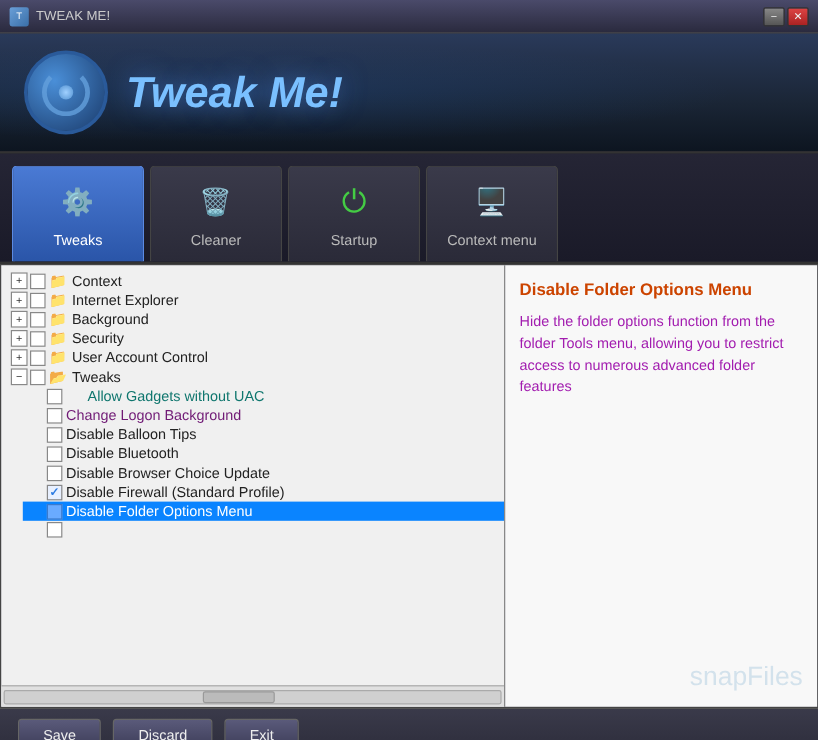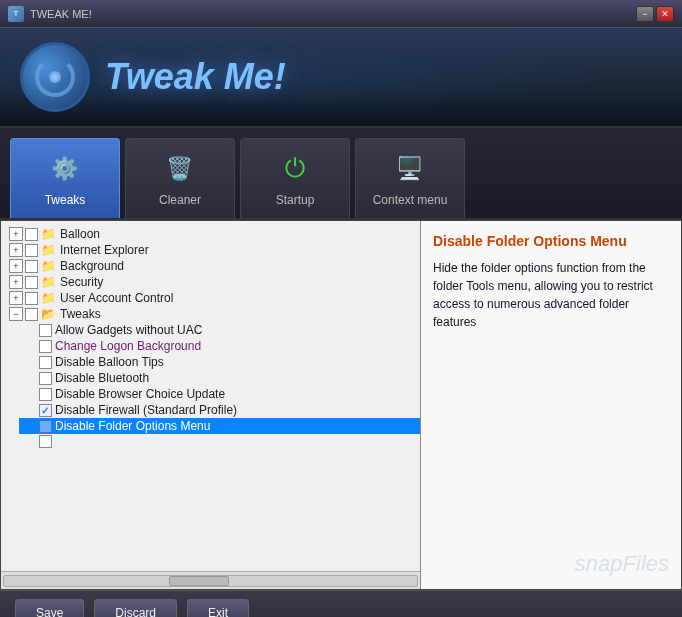--- a/index.html
+++ b/index.html
@@ -252,50 +252,49 @@
 
     .folder-icon {
       width: 16px;
       height: 14px;
       margin-right: 3px;
       flex-shrink: 0;
       font-size: 12px;
     }
 
     .item-text { font-size: 12px; }
-    .item-text.green { color: #0f172a; }
+    .item-text.green { color: #0f766e; margin-left: 18px; }
     .item-text.red { color: #701a75; }
 
     .indent1 { margin-left: 4px; }
     .indent2 { margin-left: 18px; }
 
     
     .right-panel {
       flex: 1;
       background: #f8f8f8;
       padding: 12px;
       display: flex;
       flex-direction: column;
     }
     .panel-title {
       color: #cc4400;
       font-size: 14px;
       font-weight: bold;
       margin-bottom: 10px;
     }
     .panel-desc {
-      color: #0f172a;
+      color: #a21caf;
       font-size: 12px;
       line-height: 1.5;
       flex: 1;
     }
     .watermark {
       color: rgba(100,160,200,0.25);
       font-size: 22px;
-      font-style: italic;
       text-align: right;
       margin-top: 10px;
     }
 
     
     .bottom-toolbar {
       background: linear-gradient(to bottom, #3a3a4a, #2a2a38);
       height: 45px;
       display: flex;
       align-items: center;
@@ -359,21 +358,21 @@
 
 <div class="main-content">
 
   <div class="tree-panel">
     <div class="tree-scroll">
 
       <div class="tree-item indent1">
         <div class="expand-btn">+</div>
         <div class="tree-checkbox"></div>
         <span class="folder-icon">📁</span>
-        <span class="item-text">Balloon</span>
+        <span class="item-text">Context</span>
       </div>
 
       <div class="tree-item indent1">
         <div class="expand-btn">+</div>
         <div class="tree-checkbox"></div>
         <span class="folder-icon">📁</span>
         <span class="item-text">Internet Explorer</span>
       </div>
 
       <div class="tree-item indent1">

